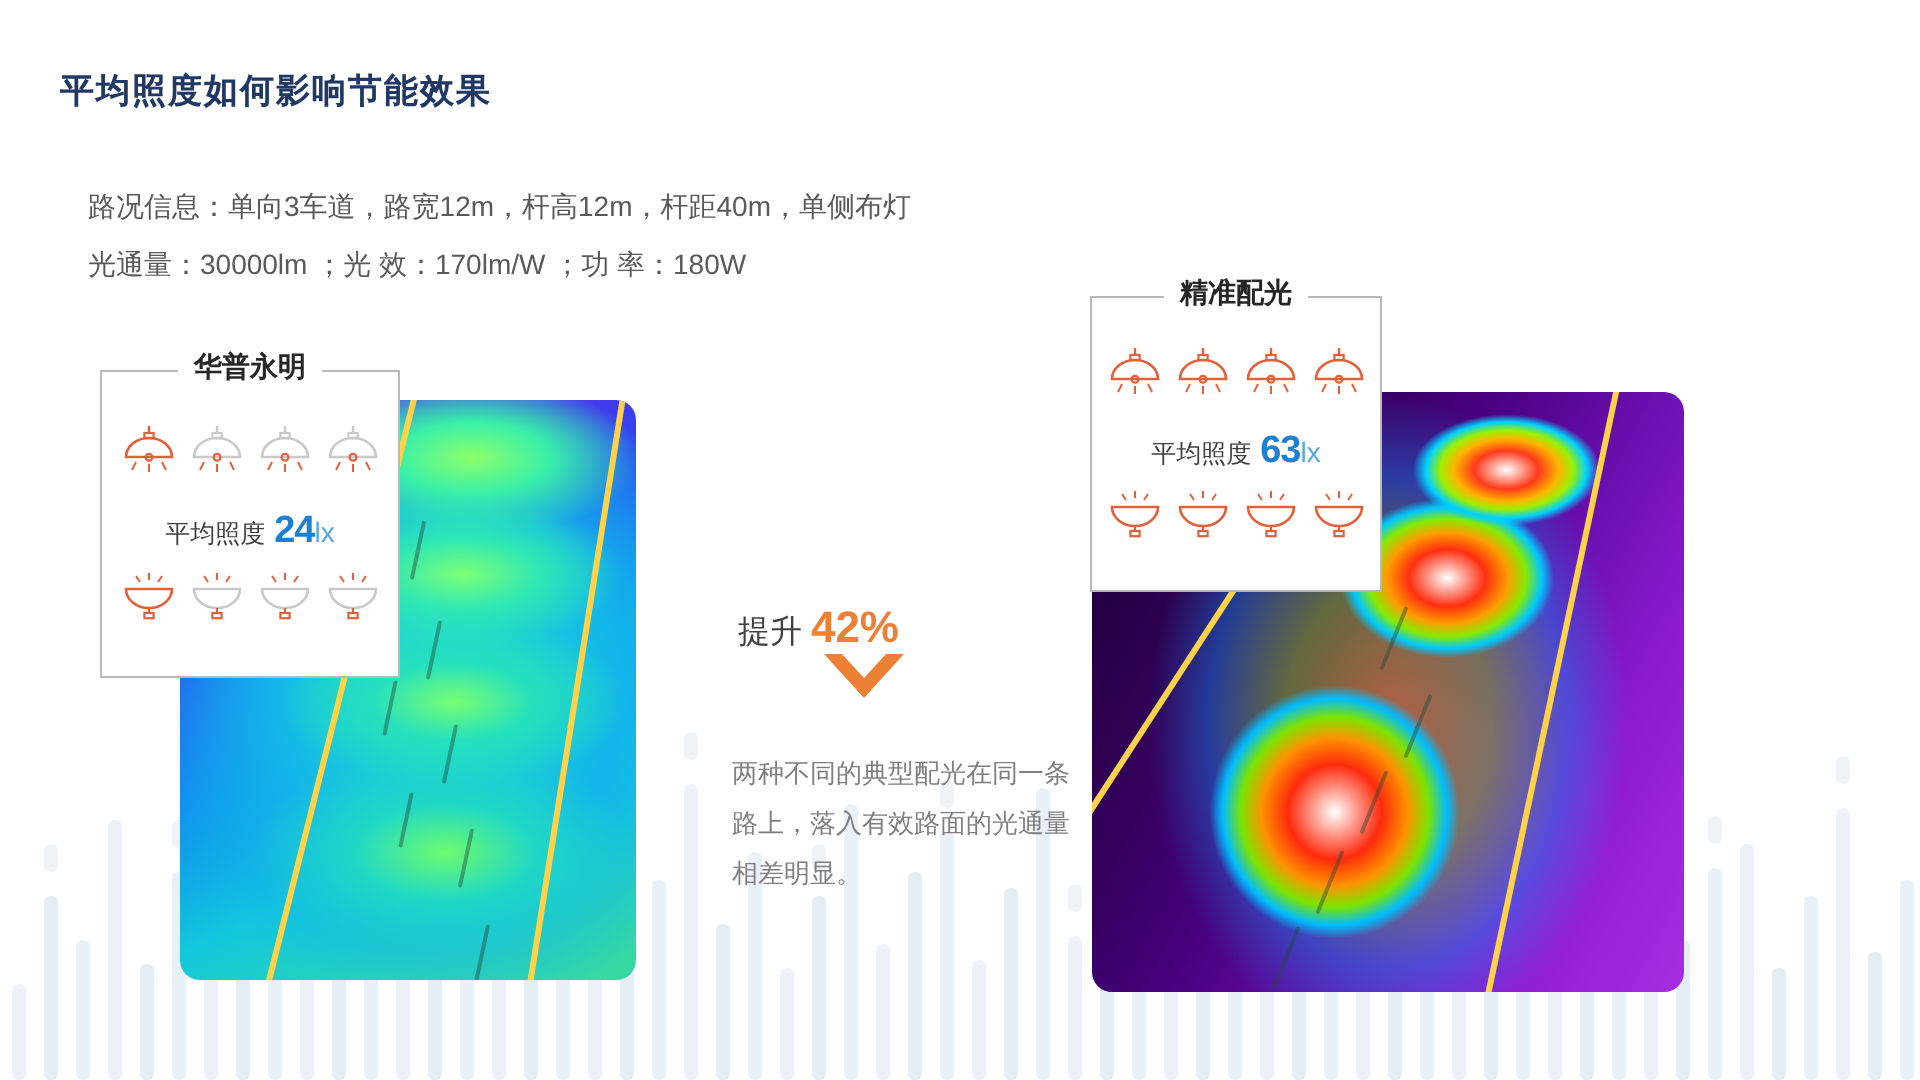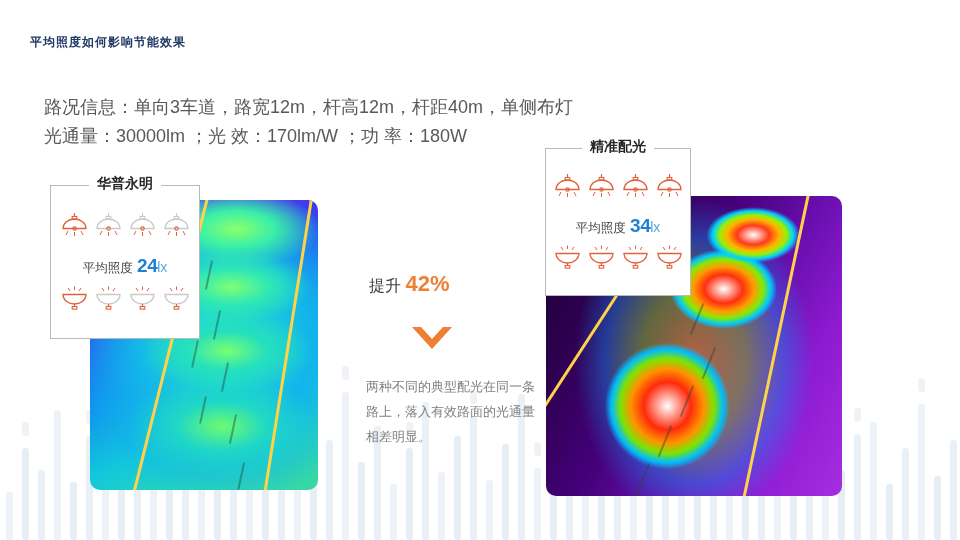--- a/index.html
+++ b/index.html
@@ -11,26 +11,26 @@
   }
   #slide{position:absolute;inset:0;width:960px;height:540px;background:#fff;overflow:hidden;}
 
   
   .deco-bars{position:absolute;left:0;bottom:0;width:960px;height:200px;pointer-events:none;}
   .deco-bars span{position:absolute;bottom:0;width:7px;background:#dfe8f2;border-radius:3px;}
 
   
   .title{
     position:absolute;left:30px;top:34px;
-    font-size:12px;font-weight:bold;color:#1f3864;letter-spacing:1px;
+    font-size:17px;font-weight:bold;color:#1f3864;letter-spacing:1px;
     white-space:nowrap;
   }
 
   
-  .spec{position:absolute;left:44px;font-size:18px;color:#595959;white-space:nowrap;}
+  .spec{position:absolute;left:44px;font-size:14px;color:#595959;white-space:nowrap;}
   .spec.l1{top:95px;}
   .spec.l2{top:124px;}
 
   
   .heat{
     position:absolute;border-radius:10px;overflow:hidden;
   }
   
   #heat-left{left:90px;top:200px;width:228px;height:290px;
     background:
@@ -68,21 +68,21 @@
   .lamp-row{position:absolute;left:0;width:100%;display:flex;justify-content:center;gap:5px;}
   .lamp{width:29px;height:25px;}
   .avg-line{
     position:absolute;left:0;width:100%;text-align:center;white-space:nowrap;
   }
   .avg-label{font-size:12.5px;color:#404040;}
   .avg-val{font-size:19px;font-weight:bold;color:#1f7fd0;letter-spacing:-.5px;}
   .avg-unit{font-size:14px;color:#58a8e0;}
 
   
-  .uplift{position:absolute;left:369px;top:271px;white-space:nowrap;}
+  .uplift{position:absolute;left:369px;top:301px;white-space:nowrap;}
   .uplift .lbl{font-size:16px;color:#404040;}
   .uplift .pct{font-size:22px;color:#ed8035;font-weight:bold;}
   .chev{position:absolute;left:410px;top:325px;}
   .caption{position:absolute;left:366px;top:374px;width:176px;
     font-size:13px;color:#7f7f7f;line-height:25px;}
 
   
   .logo{position:absolute;left:788px;top:494px;display:flex;align-items:center;gap:5px;}
   .logo .mark{width:17px;height:17px;}
   .logo .name{font-size:13.5px;font-weight:bold;color:#1b5fa8;letter-spacing:.5px;}
@@ -314,21 +314,21 @@
             <rect x="12.2" y="4.5" width="4.6" height="2.6" fill="none" stroke="#e2603a" stroke-width="1.1"></rect>
             <path d="M3 16.5 A11.5 9.5 0 0 1 26 16.5 Z" fill="none" stroke="#e2603a" stroke-width="1.3"></path>
             <circle cx="14.5" cy="16.6" r="1.7" fill="none" stroke="#e2603a" stroke-width="1.1"></circle>
             <line x1="8" y1="19" x2="6" y2="23" stroke="#e2603a" stroke-width="1"></line>
             <line x1="14.5" y1="20" x2="14.5" y2="24" stroke="#e2603a" stroke-width="1"></line>
             <line x1="21" y1="19" x2="23" y2="23" stroke="#e2603a" stroke-width="1"></line>
           </svg></span>
       </div>
     <div class="avg-line" style="top:66px;">
       <span class="avg-label">平均照度</span>
-      <span class="avg-val">34</span><span class="avg-unit">lx</span>
+      <span class="avg-val">63</span><span class="avg-unit">lx</span>
     </div>
     <div class="lamp-row" id="lamp-row-right-bottom" style="top:96px;">
         <span class="lamp"><svg width="29" height="25" viewBox="0 0 29 25">
             <line x1="14.5" y1="0.5" x2="14.5" y2="4" stroke="#e2603a" stroke-width="1"></line>
             <line x1="8" y1="2" x2="10" y2="5" stroke="#e2603a" stroke-width="1"></line>
             <line x1="21" y1="2" x2="19" y2="5" stroke="#e2603a" stroke-width="1"></line>
             <path d="M3 8.5 A11.5 9.5 0 0 0 26 8.5 Z" fill="none" stroke="#e2603a" stroke-width="1.3"></path>
             <line x1="14.5" y1="18" x2="14.5" y2="21" stroke="#e2603a" stroke-width="1.1"></line>
             <rect x="12.2" y="20.5" width="4.6" height="2.6" fill="none" stroke="#e2603a" stroke-width="1.1"></rect>
           </svg></span>

